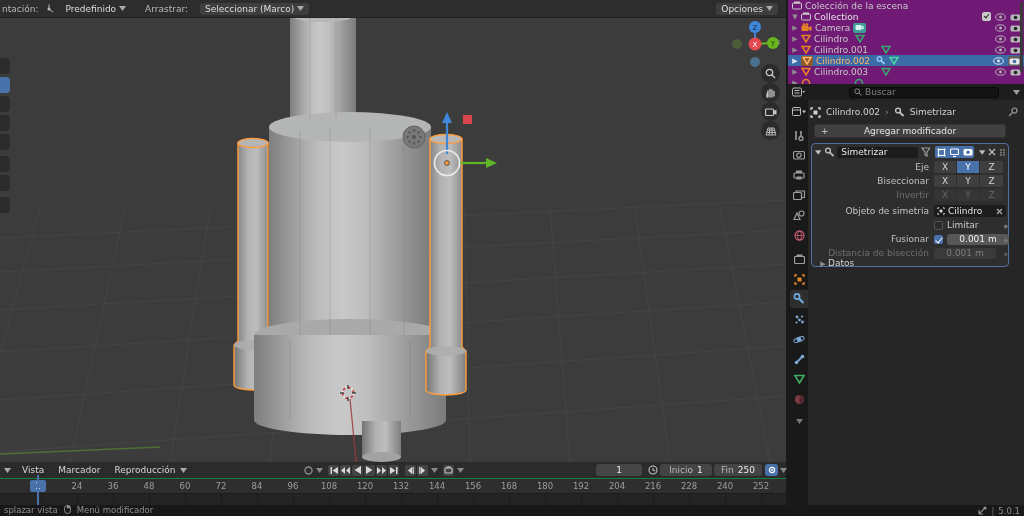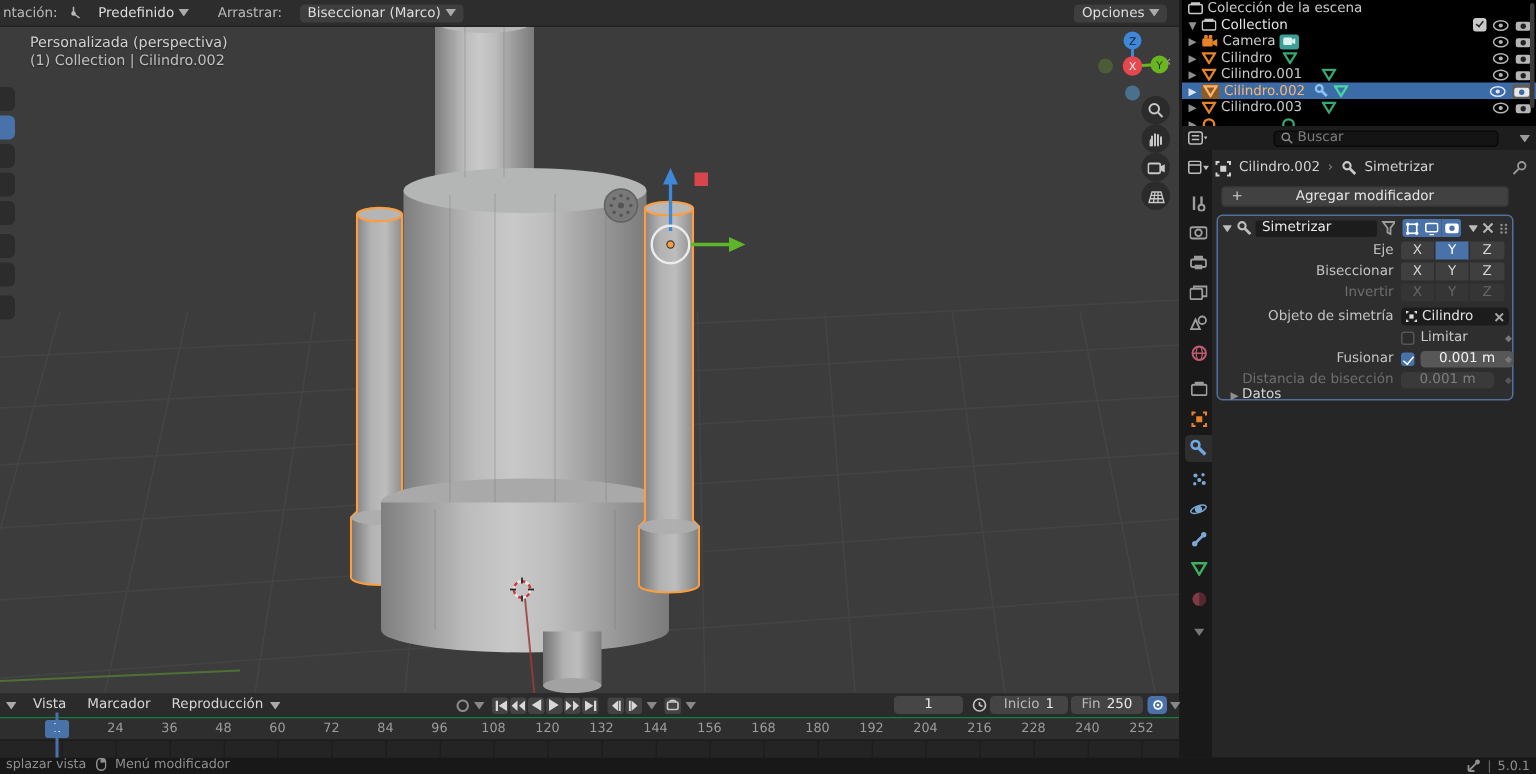--- a/index.html
+++ b/index.html
@@ -39,21 +39,21 @@
   .field { height:12px; border-radius:3px; background:#464646; color:#e9e9e9; display:flex; align-items:center; justify-content:center; gap:4px; }
   #tl-ruler { left:0; top:17px; width:786px; height:14px; background:#2e2e2e; }
   .frame-label { position:absolute; top:2px; width:36px; text-align:center; color:#9d9d9d; font-size:8.5px; }
   #tl-channel { left:0; top:31px; width:786px; height:12px; background:#242424; border-top:1px solid #1c1c1c; }
   .tick { position:absolute; top:0; width:1px; height:12px; background:#1d1d1d; }
   #playhead-chip { left:30px; top:1px; width:16px; height:12px; background:#4a72aa; border-radius:2px; color:#fff; text-align:center; line-height:12px; font-size:8.5px; z-index:2; }
   #playhead-line { left:37px; top:13px; width:2px; height:30px; background:#4a72aa; z-index:2; }
 
   
   #right-panel { left:788px; top:0; width:236px; height:505px; background:#262626; }
-  #outliner { left:0; top:0; width:236px; height:84px; background:#000000; overflow:hidden; }
+  #outliner { left:0; top:0; width:236px; height:84px; background:#701a75; overflow:hidden; }
   .orow { position:relative; height:11px; display:flex; align-items:center; gap:3px; padding-left:4px; color:#c9c9c9; }
   .orow.sel { background:#3c6ca8; }
   .orow .nm { white-space:nowrap; }
   .orow.sel .nm { color:#ffb469; }
   .caret { color:#8f8f8f; font-size:7px; width:6px; text-align:center; }
   .r-icons { position:absolute; right:3px; top:0; height:11px; display:flex; align-items:center; gap:4px; }
   #outliner-scroll { left:232px; top:2px; width:3px; height:70px; background:#3a3a3a; border-radius:2px; }
   #outliner-header { left:0; top:84px; width:236px; height:16px; background:#1d1d1d; display:flex; align-items:center; padding:0 4px; gap:4px; }
   #search-box { width:150px; height:11px; margin-left:40px; background:#141414; border:1px solid #090909; border-radius:3px; display:flex; align-items:center; gap:3px; padding:0 4px; color:#7d7d7d; }
 
@@ -217,37 +217,33 @@
           <line x1="5" y1="5" x2="9" y2="8" stroke="#bbb"></line>
         </svg>
       <span class="menu-btn">
         <span>Predefinido</span>
         <svg class="chev" viewBox="0 0 7 5">
             <path d="M0,0 L7,0 L3.5,5 Z" fill="#aaa"></path>
           </svg>
       </span>
       <span class="lbl" style="margin-left:8px">Arrastrar:</span>
       <span class="menu-btn boxed" style="margin-left:6px">
-        <span>Biseccionar (Marco)</span>
+        <span>Seleccionar (Marco)</span>
         <svg class="chev" viewBox="0 0 7 5">
             <path d="M0,0 L7,0 L3.5,5 Z" fill="#aaa"></path>
           </svg>
       </span>
       <span class="menu-btn boxed" style="margin-left:auto;margin-right:8px">
         <span>Opciones</span>
         <svg class="chev" viewBox="0 0 7 5">
             <path d="M0,0 L7,0 L3.5,5 Z" fill="#aaa"></path>
           </svg>
       </span>
     </div>
 
-    <div id="overlay-text" class="abs">
-      <div>Personalizada (perspectiva)</div>
-      <div class="dim">(1) Collection | Cilindro.002</div>
-    </div>
 
     <div class="abs tool-sliver" style="top:58px"></div>
     <div class="abs tool-sliver active" style="top:77px"></div>
     <div class="abs tool-sliver" style="top:96px"></div>
     <div class="abs tool-sliver" style="top:115px"></div>
     <div class="abs tool-sliver" style="top:134px"></div>
     <div class="abs tool-sliver" style="top:156px"></div>
     <div class="abs tool-sliver" style="top:175px"></div>
     <div class="abs tool-sliver" style="top:197px"></div>
 

